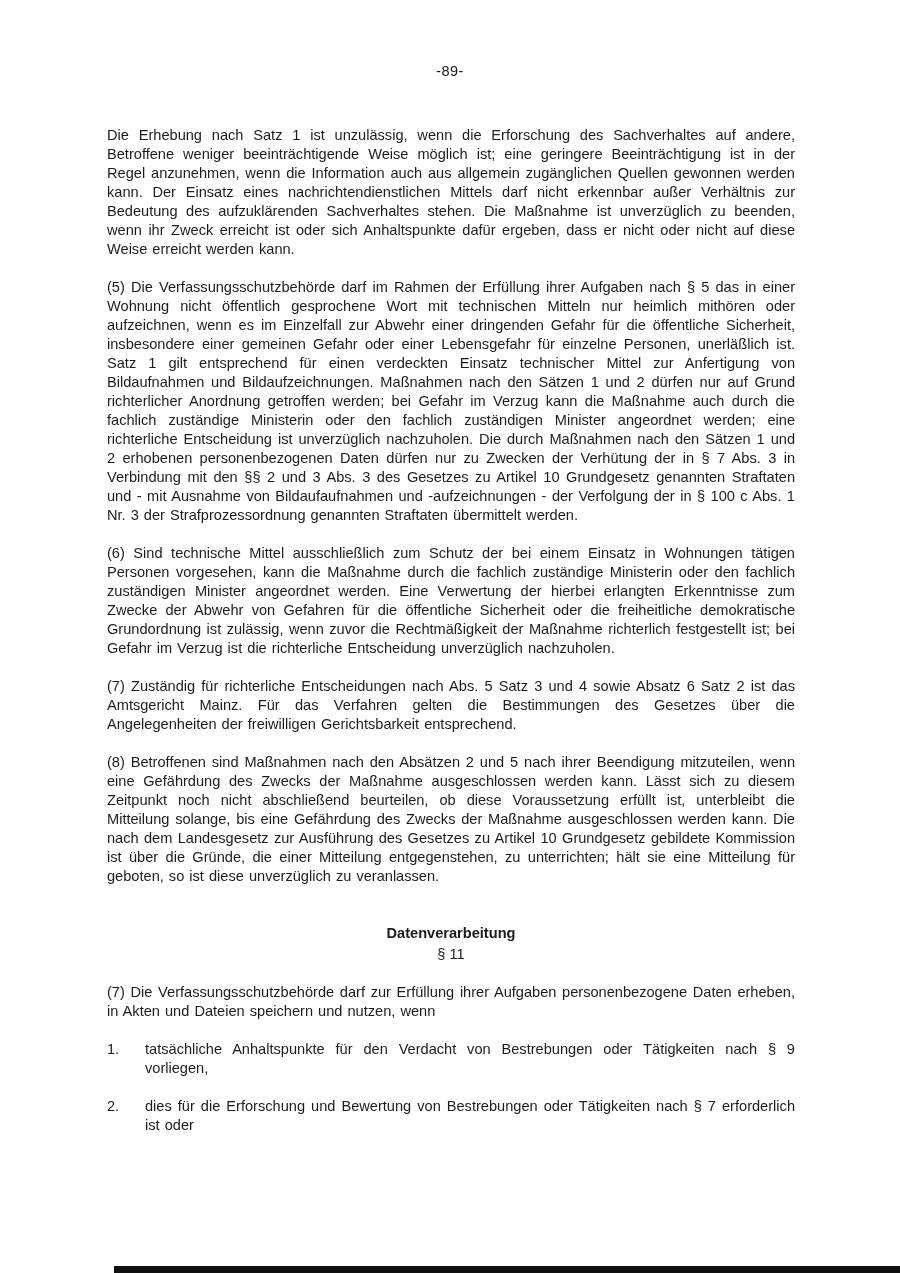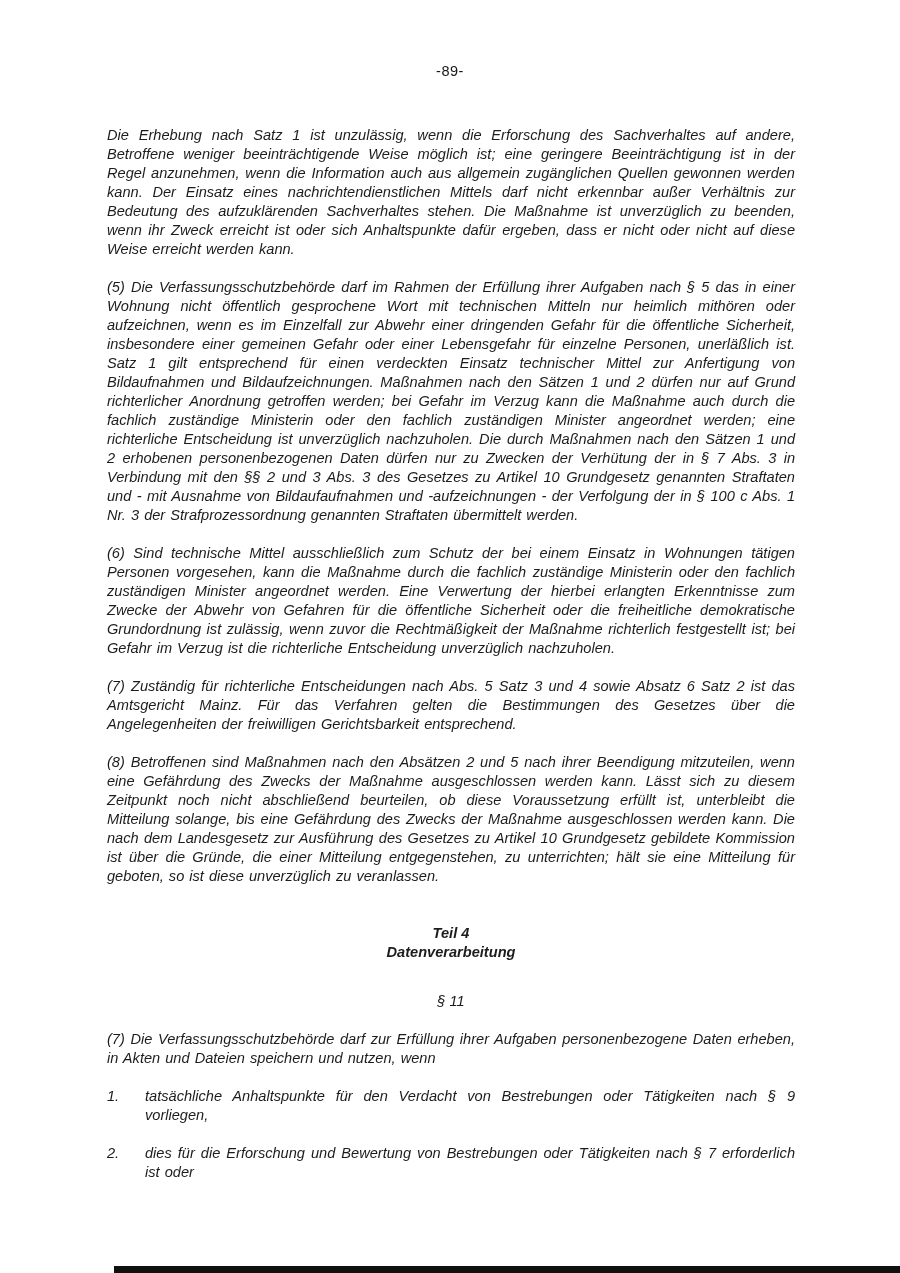--- a/index.html
+++ b/index.html
@@ -28,34 +28,33 @@
     line-height: 18px;
     letter-spacing: 0.5px;
     color: #171717;
     margin-top: 16px;
   }
   .content {
     margin: 46px 105px 0 107px; 
     font-size: 14.6px;
     line-height: 19px;
     color: #1c1c1c;
-    font-style: italic;
   }
   .para {
     text-align: justify;
     margin: 0 0 19px 0;
     word-spacing: 1px;
   }
   .center-block {
     text-align: center;
     margin: 38px 0 0 0;
   }
   .center-block.bold { font-weight: bold; }
   .center-block .line { display: block; }
-  .statute-head { margin-top: 30px; }
+  .statute-head { margin-top: 2px; }
   .intro-para { margin-top: 19px; }
   .list-item {
     display: flex;
     margin-top: 19px;
   }
   .list-item .num {
     flex: 0 0 38px;
   }
   .list-item .li-text {
     flex: 1 1 auto;
@@ -84,21 +83,20 @@
 
     <p class="para">(5) Die Verfassungsschutzbehörde darf im Rahmen der Erfüllung ihrer Aufgaben nach § 5 das in einer Wohnung nicht öffentlich gesprochene Wort mit technischen Mitteln nur heimlich mithören oder aufzeichnen, wenn es im Einzelfall zur Abwehr einer dringenden Gefahr für die öffentliche Sicherheit, insbesondere einer gemeinen Gefahr oder einer Lebensgefahr für einzelne Personen, unerläßlich ist. Satz 1 gilt entsprechend für einen verdeckten Einsatz technischer Mittel zur Anfertigung von Bildaufnahmen und Bildaufzeichnungen. Maßnahmen nach den Sätzen 1 und 2 dürfen nur auf Grund richterlicher Anordnung getroffen werden; bei Gefahr im Verzug kann die Maßnahme auch durch die fachlich zuständige Ministerin oder den fachlich zuständigen Minister angeordnet werden; eine richterliche Entscheidung ist unverzüglich nachzuholen. Die durch Maßnahmen nach den Sätzen 1 und 2 erhobenen personenbezogenen Daten dürfen nur zu Zwecken der Verhütung der in § 7 Abs. 3 in Verbindung mit den §§ 2 und 3 Abs. 3 des Gesetzes zu Artikel 10 Grundgesetz genannten Straftaten und - mit Ausnahme von Bildaufaufnahmen und -aufzeichnungen - der Verfolgung der in § 100 c Abs. 1 Nr. 3 der Strafprozessordnung genannten Straftaten übermittelt werden.</p>
 
     <p class="para">(6) Sind technische Mittel ausschließlich zum Schutz der bei einem Einsatz in Wohnungen tätigen Personen vorgesehen, kann die Maßnahme durch die fachlich zuständige Ministerin oder den fachlich zuständigen Minister angeordnet werden. Eine Verwertung der hierbei erlangten Erkenntnisse zum Zwecke der Abwehr von Gefahren für die öffentliche Sicherheit oder die freiheitliche demokratische Grundordnung ist zulässig, wenn zuvor die Rechtmäßigkeit der Maßnahme richterlich festgestellt ist; bei Gefahr im Verzug ist die richterliche Entscheidung unverzüglich nachzuholen.</p>
 
     <p class="para">(7) Zuständig für richterliche Entscheidungen nach Abs. 5 Satz 3 und 4 sowie Absatz 6 Satz 2 ist das Amtsgericht Mainz. Für das Verfahren gelten die Bestimmungen des Gesetzes über die Angelegenheiten der freiwilligen Gerichtsbarkeit entsprechend.</p>
 
     <p class="para">(8) Betroffenen sind Maßnahmen nach den Absätzen 2 und 5 nach ihrer Beendigung mitzuteilen, wenn eine Gefährdung des Zwecks der Maßnahme ausgeschlossen werden kann. Lässt sich zu diesem Zeitpunkt noch nicht abschließend beurteilen, ob diese Voraussetzung erfüllt ist, unterbleibt die Mitteilung solange, bis eine Gefährdung des Zwecks der Maßnahme ausgeschlossen werden kann. Die nach dem Landesgesetz zur Ausführung des Gesetzes zu Artikel 10 Grundgesetz gebildete Kommission ist über die Gründe, die einer Mitteilung entgegenstehen, zu unterrichten; hält sie eine Mitteilung für geboten, so ist diese unverzüglich zu veranlassen.</p>
 
     <div class="center-block bold">
-      <span class="line">Teil 4</span>
       <span class="line">Datenverarbeitung</span>
     </div>
 
     <div class="center-block statute-head">
       <span class="line">§ 11</span>
     </div>
 
     <p class="para intro-para">(7) Die Verfassungsschutzbehörde darf zur Erfüllung ihrer Aufgaben personenbezogene Daten erheben, in Akten und Dateien speichern und nutzen, wenn</p>
 
     <div class="list-item">

